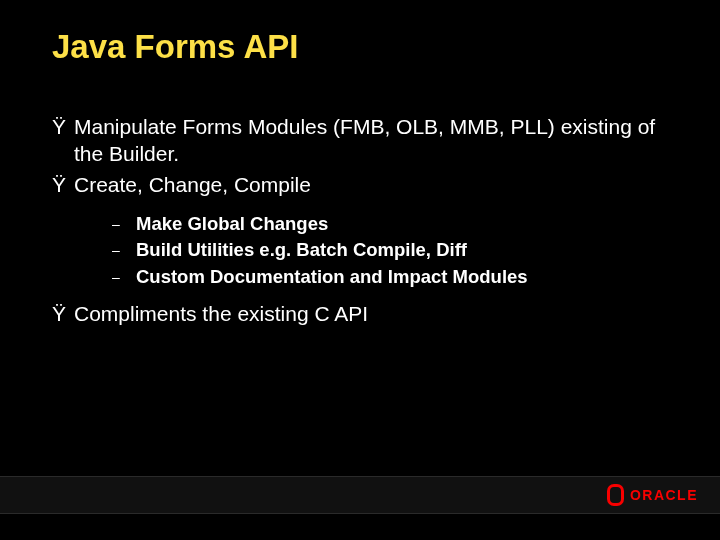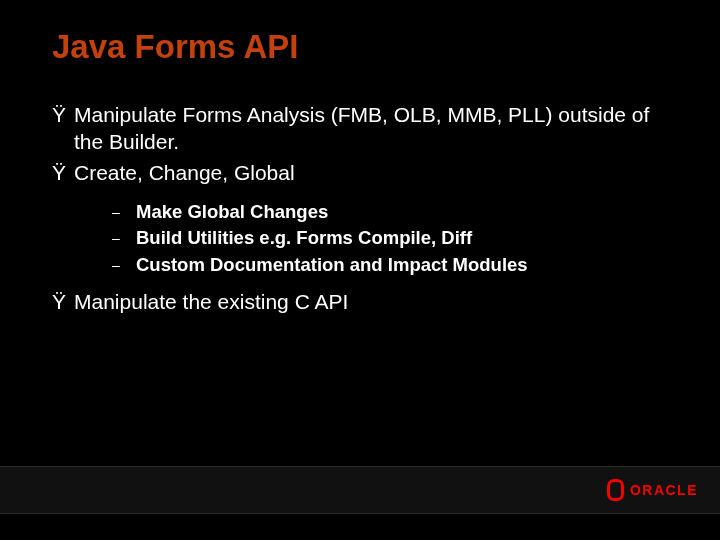--- a/index.html
+++ b/index.html
@@ -18,22 +18,22 @@
   }
   .slide {
     width: 100%;
     height: 100%;
     padding: 28px 52px 0 52px;
     position: relative;
   }
   .title {
     font-size: 33px;
     font-weight: bold;
-    margin-bottom: 36px;
-    color: #c2410c;
+    margin-bottom: 48px;
+    color: #fde047;
   }
   .content {
     font-size: 21px;
     line-height: 1.28;
   }
   .bullet-main {
     display: flex;
     margin-bottom: 4px;
   }
   .bullet-main .marker {
@@ -63,21 +63,21 @@
     margin-bottom: 12px;
   }
   .gap-before-last {
     margin-top: 10px;
   }
   .footer-bar {
     position: absolute;
     left: 0;
     bottom: 26px;
     width: 100%;
-    height: 48px;
+    height: 38px;
     background: #111;
     border-top: 1px solid #2a2a2a;
     border-bottom: 1px solid #2a2a2a;
     display: flex;
     align-items: center;
     justify-content: flex-end;
     padding-right: 22px;
   }
   .oracle-logo {
     display: flex;
@@ -101,46 +101,46 @@
 </head>
 <body>
 
 <div class="slide">
   <h1 class="title">Java Forms API</h1>
 
   <div class="content">
 
     <div class="bullet-main">
       <span class="marker">Ÿ</span>
-      <span class="text">Manipulate Forms Analysis (FMB, OLB, MMB, PLL) outside of the Builder.</span>
+      <span class="text">Manipulate Forms Modules (FMB, OLB, MMB, PLL) existing of the Builder.</span>
     </div>
 
     <div class="bullet-main gap-after">
       <span class="marker">Ÿ</span>
-      <span class="text">Create, Change, Global</span>
+      <span class="text">Create, Change, Compile</span>
     </div>
 
     <div class="bullet-sub">
       <span class="marker">–</span>
       <span class="text">Make Global Changes</span>
     </div>
 
     <div class="bullet-sub">
       <span class="marker">–</span>
-      <span class="text">Build Utilities e.g. Forms Compile, Diff</span>
+      <span class="text">Build Utilities e.g. Batch Compile, Diff</span>
     </div>
 
     <div class="bullet-sub">
       <span class="marker">–</span>
       <span class="text">Custom Documentation and Impact Modules</span>
     </div>
 
     <div class="bullet-main gap-before-last">
       <span class="marker">Ÿ</span>
-      <span class="text">Manipulate the existing C API</span>
+      <span class="text">Compliments the existing C API</span>
     </div>
 
   </div>
 
   <div class="footer-bar">
     <div class="oracle-logo">
       <div class="oracle-o"></div>
       <span class="oracle-text">ORACLE</span>
     </div>
   </div>

